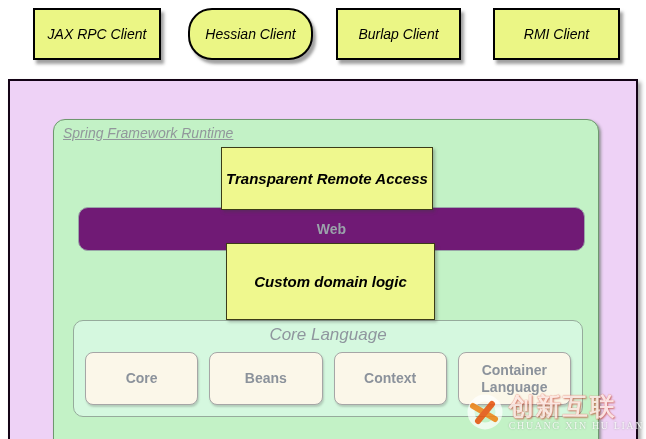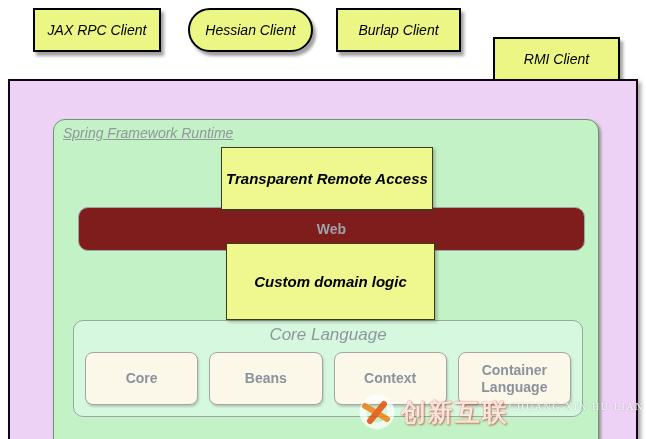--- a/index.html
+++ b/index.html
@@ -2,30 +2,30 @@
 <html><head>
 <meta charset="utf-8">
 <style>
   html,body{margin:0;padding:0;background:#fff;}
   .canvas{
     position:relative;width:646px;height:439px;background:#ffffff;
     overflow:hidden;font-family:"Liberation Sans","DejaVu Sans",sans-serif;
   }
   
   .client{
-    position:absolute;top:8px;height:44px;
+    position:absolute;top:8px;height:52px;
     background:#ebf685;border:2px solid #000;
     box-shadow:3px 4px 3px rgba(110,110,110,0.65);
     display:flex;align-items:center;justify-content:center;
     font-style:italic;font-size:14px;color:#000;box-sizing:border-box;
   }
   .c1{left:33px;width:128px;}
   .c2{left:188px;width:125px;border-radius:24px;}
   .c3{left:336px;width:125px;}
-  .c4{left:493px;width:127px;margin-top:29px;}
+  .c4{left:493px;width:127px;}
   
   .purple{
     position:absolute;left:8px;top:79px;width:630px;height:380px;
     background:#eed2f6;border:2px solid #140316;box-sizing:border-box;
     box-shadow:3px 3px 4px rgba(0,0,0,0.35);
   }
   
   .runtime{
     position:absolute;left:43px;top:38px;width:546px;height:340px;
     background:#c3f2c6;border:1px solid #6f976f;border-radius:12px;
@@ -42,21 +42,21 @@
     box-shadow:2px 2px 3px rgba(60,60,60,0.35);
     display:flex;align-items:center;justify-content:center;
     font-weight:bold;font-style:italic;font-size:15px;color:#000;
     box-sizing:border-box;z-index:3;text-align:center;
   }
   .tra{left:167px;top:27px;width:212px;height:63px;}
   .cdl{left:172px;top:123px;width:209px;height:77px;}
   
   .web{
     position:absolute;left:24px;top:87px;width:507px;height:44px;
-    background:#7f1d1d;border:1px solid #9aa6a8;border-radius:10px;
+    background:#701a75;border:1px solid #9aa6a8;border-radius:10px;
     box-sizing:border-box;display:flex;align-items:center;justify-content:center;
     z-index:1;font-weight:bold;font-size:14px;color:#9aa2aa;
   }
   
   .core{
     position:absolute;left:19px;top:200px;width:510px;height:97px;
     background:#d5f8df;border:1px solid #96ab9c;border-radius:10px;
     box-sizing:border-box;z-index:1;
   }
   .core-title{
@@ -73,21 +73,21 @@
     display:flex;align-items:center;justify-content:center;text-align:center;
     font-weight:bold;font-size:14px;color:#8b929b;line-height:1.15;
     box-sizing:border-box;
   }
   
   .watermark{
     position:absolute;right:2px;bottom:7px;z-index:9;
     display:flex;align-items:center;opacity:0.88;
   }
   .wm-icon{width:40px;height:40px;margin-right:4px;flex:0 0 auto;}
-  .wm-text{display:flex;flex-direction:row;align-items:flex-start;}
+  .wm-text{display:flex;flex-direction:column;align-items:flex-start;}
   .wm-brand{
     font-size:25px;font-weight:bold;line-height:1;
     color:rgba(255,238,235,0.95);
     text-shadow:0 0 1px rgba(214,70,40,0.9),1px 1px 2px rgba(180,50,30,0.7);
     letter-spacing:2px;
   }
   .wm-sub{
     font-size:10px;color:rgba(255,255,255,0.92);letter-spacing:1.6px;
     text-shadow:0 0 2px rgba(120,140,120,0.8);margin-top:1px;font-family:Liberation Serif, serif;
   }

